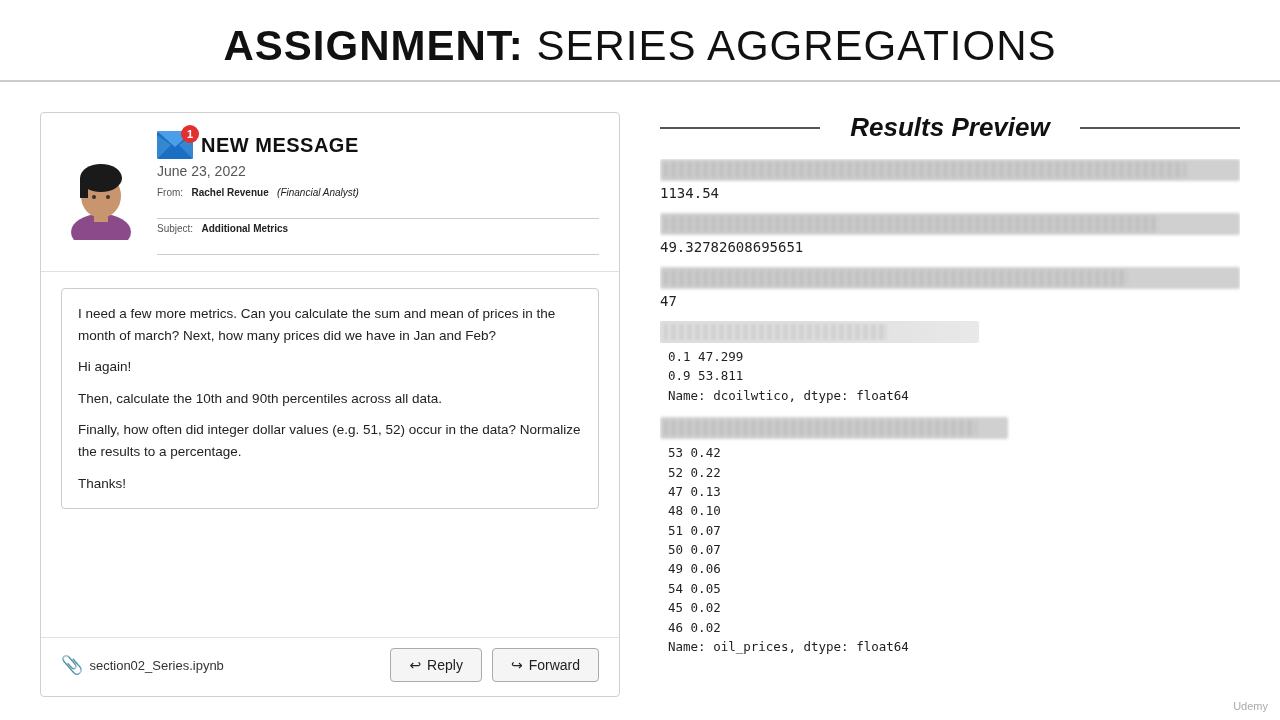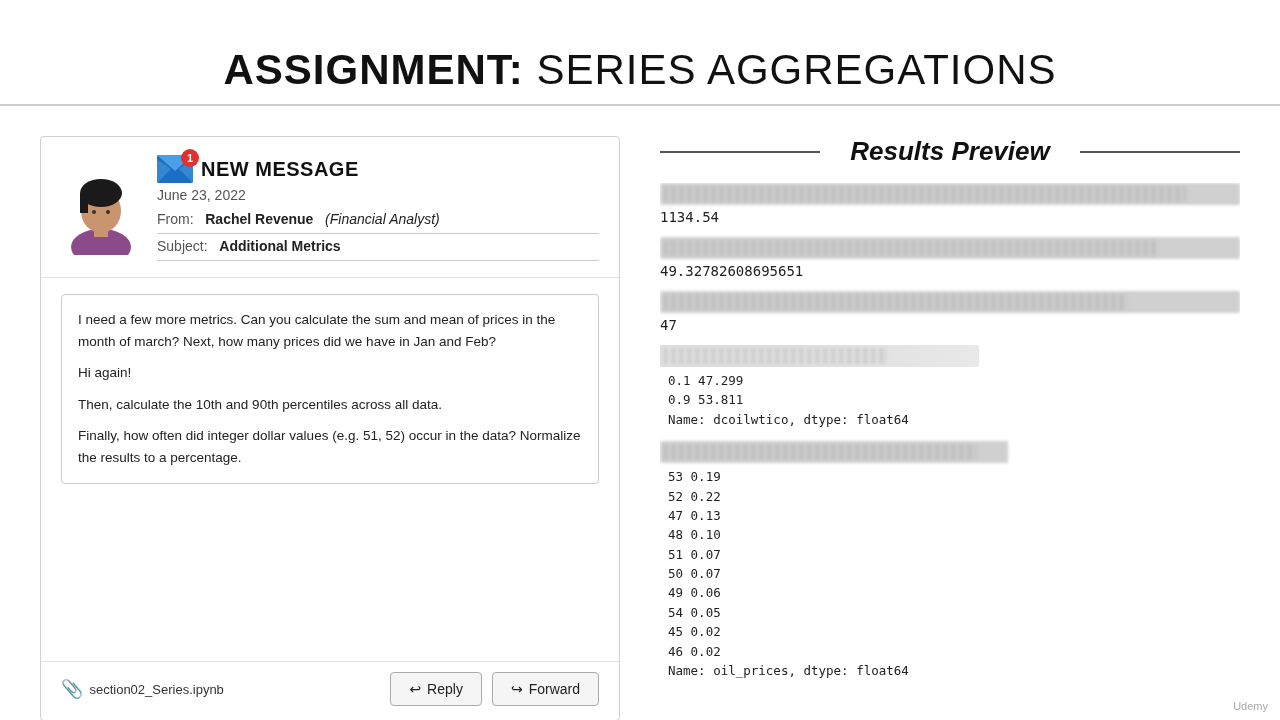--- a/index.html
+++ b/index.html
@@ -10,21 +10,20 @@
       height: 720px;
       overflow: hidden;
       position: relative;
     }
 
     
     .header {
       text-align: center;
       padding: 22px 0 10px 0;
       border-bottom: 2px solid #cccccc;
-      margin-top: 24px;
     }
     .header h1 {
       font-size: 42px;
       font-weight: 900;
       letter-spacing: 1px;
       color: #111;
     }
     .header h1 span.normal {
       font-weight: 400;
     }
@@ -109,25 +108,25 @@
       letter-spacing: 0.5px;
     }
 
     .date-label {
       font-size: 14px;
       color: #555;
       margin-bottom: 8px;
     }
 
     .from-row, .subject-row {
-      font-size: 14px;
+      font-size: 10px;
       color: #222;
       margin-bottom: 4px;
       border-bottom: 1px solid #ccc;
-      padding-bottom: 6px;
+      padding-bottom: 20px;
     }
 
     .from-row span.label, .subject-row span.label {
       color: #555;
       font-weight: 400;
     }
 
     .from-row span.name {
       font-weight: 700;
     }
@@ -372,20 +371,21 @@
         </div>
       </div>
     </div>
 
     <div class="email-body">
       <div class="email-body-inner">
         <p>I need a few more metrics. Can you calculate the sum and mean of prices in the month of march? Next, how many prices did we have in Jan and Feb?</p>
         <p>Hi again!</p>
         <p>Then, calculate the 10th and 90th percentiles across all data.</p>
         <p>Finally, how often did integer dollar values (e.g. 51, 52) occur in the data? Normalize the results to a percentage.</p>
+        <p>Thanks!</p>
       </div>
     </div>
 
     <div class="email-footer">
       <div class="attachment">
         <span class="attachment-icon">📎</span>
         <span>section02_Series.ipynb</span>
       </div>
       <div class="action-buttons">
         <button class="btn">
@@ -439,21 +439,21 @@
           <span>0.9    53.811</span><br>
           <span>Name: dcoilwtico, dtype: float64</span>
         </div>
       </div>
 
       <div class="result-block">
         <div class="blurred-bar" style="width: 60%;">
           <div class="blurred-bar-inner" style="width: 90%;"></div>
         </div>
         <div class="result-value-multi">
-          <span>53    0.19</span><br>
+          <span>53    0.42</span><br>
           <span>52    0.22</span><br>
           <span>47    0.13</span><br>
           <span>48    0.10</span><br>
           <span>51    0.07</span><br>
           <span>50    0.07</span><br>
           <span>49    0.06</span><br>
           <span>54    0.05</span><br>
           <span>45    0.02</span><br>
           <span>46    0.02</span><br>
           <span>Name: oil_prices, dtype: float64</span>

